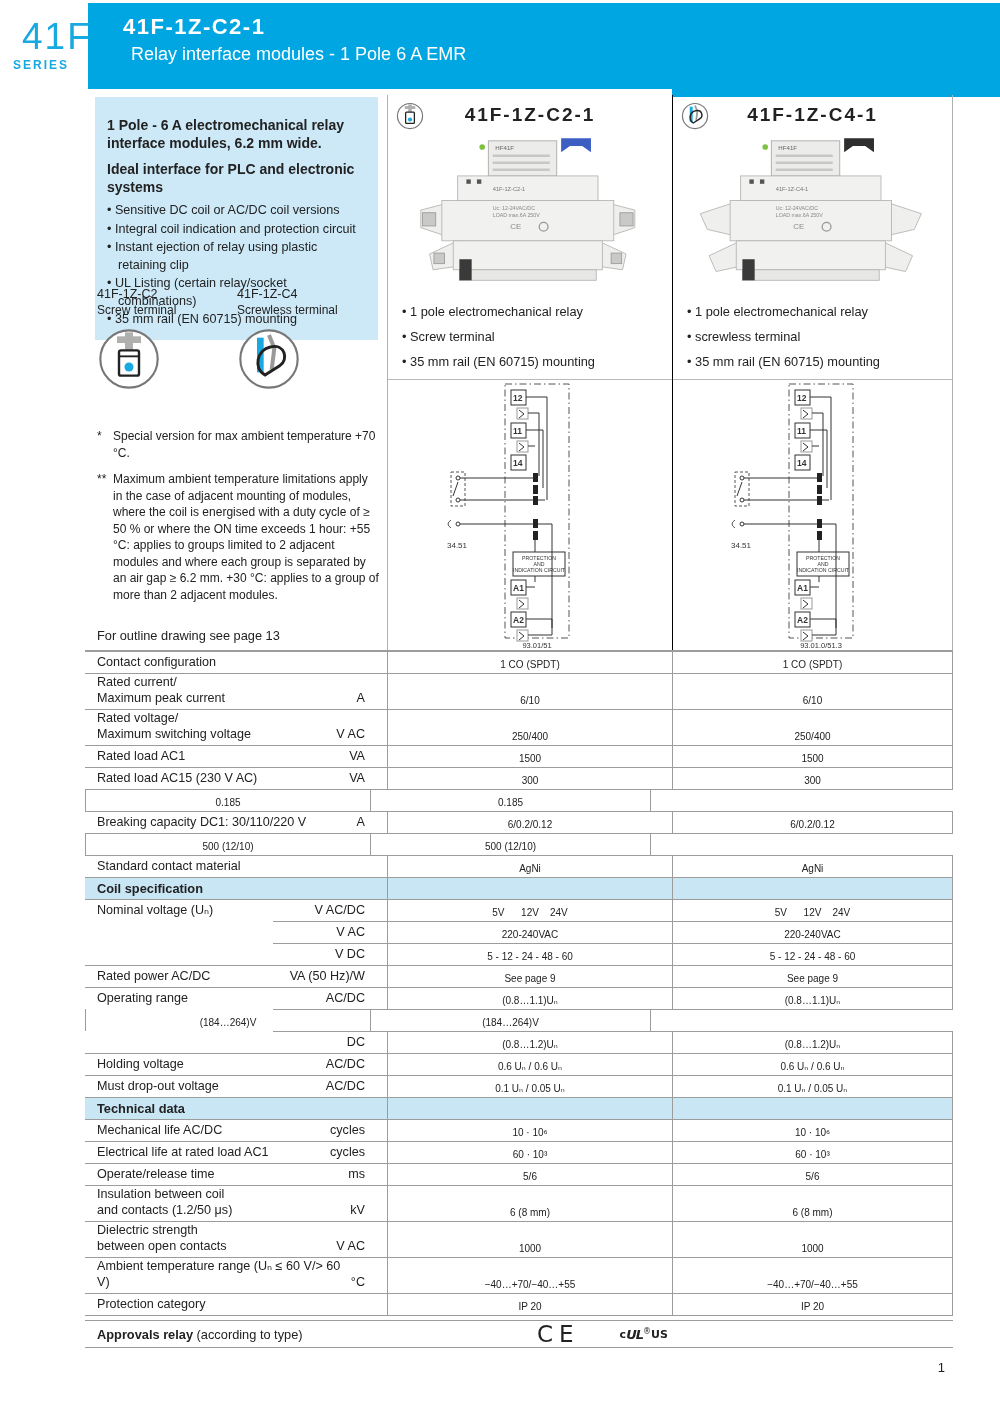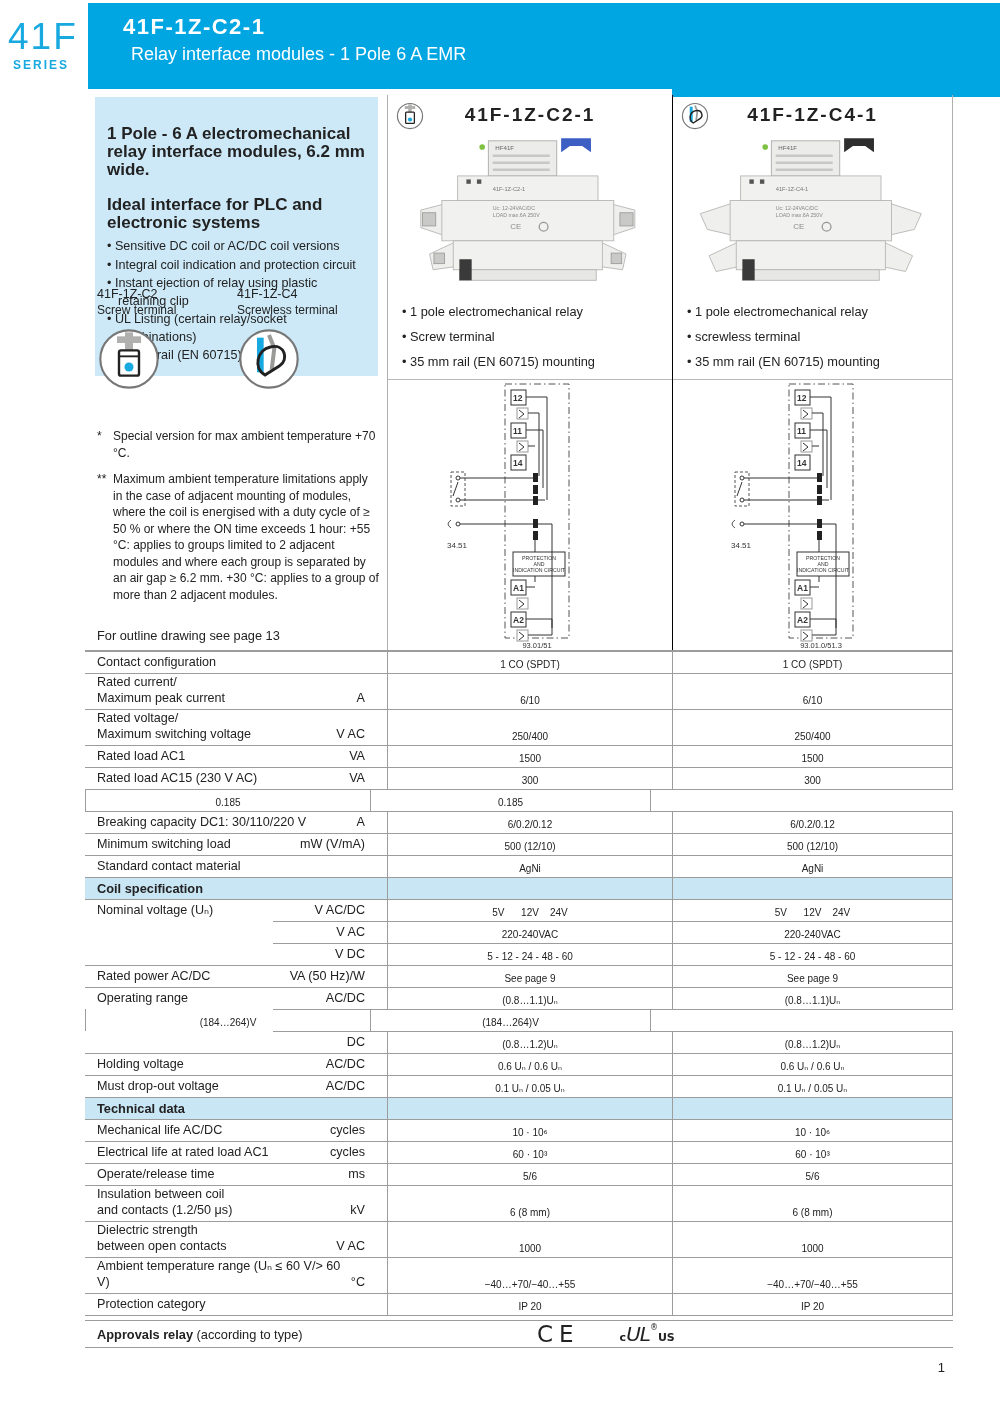--- a/index.html
+++ b/index.html
@@ -1,34 +1,34 @@
 <!DOCTYPE html>
 <html><head>
 <meta charset="utf-8">
 <style>
   html,body{margin:0;padding:0;background:#fff;}
   body{width:1000px;height:1414px;position:relative;font-family:"Liberation Sans","DejaVu Sans",sans-serif;color:#222;}
 
   
   .hdr-band{position:absolute;left:88px;top:3px;right:0;height:86px;background:#00a6e2;}
   .hdr-understrip{position:absolute;left:672px;top:89px;width:328px;height:8px;background:#00a6e2;}
-  .series-big{position:absolute;left:8px;top:16px;font-size:37px;color:#18a9e0;letter-spacing:2px;}
+  .series-big{position:absolute;left:22px;top:16px;font-size:37px;color:#18a9e0;letter-spacing:2px;}
   .series-small{position:absolute;left:13px;top:58px;font-size:12px;font-weight:bold;color:#18a9e0;letter-spacing:2px;}
   .hdr-title{position:absolute;left:123px;top:14px;color:#fff;font-size:22px;font-weight:bold;letter-spacing:1.5px;}
   .hdr-sub{position:absolute;left:131px;top:44px;color:#fff;font-size:18px;}
 
   
   .upper{position:absolute;left:85px;top:95px;width:868px;height:555px;}
   .ucol{position:absolute;top:0;height:555px;box-sizing:border-box;}
   .col-left{left:0;width:302px;}
   .col-p1{left:302px;width:285px;border-left:1px solid #b0b0b0;}
   .col-p2{left:587px;width:281px;border-left:1px solid #000000;border-right:1px solid #b0b0b0;}
 
   .infobox{position:absolute;left:10px;top:2px;width:283px;box-sizing:border-box;background:#cde9f7;padding:11px 10px 10px 12px;}
-  .infobox .h{font-weight:bold;font-size:17px;line-height:18px;margin:17px 0 8px 0;}
+  .infobox .h{font-weight:bold;font-size:14px;line-height:18px;margin:8px 0 8px 0;}
   .infobox ul{margin:6px 0 0 0;padding:0;list-style:none;}
   .infobox li{font-size:12.6px;line-height:17.5px;padding-left:11px;text-indent:-11px;margin-bottom:1px;}
   .infobox li:before{content:"• ";}
 
   .variants{position:absolute;left:12px;top:192px;width:285px;}
   .variant{position:absolute;top:0;width:138px;}
   .variant .code{font-size:12.5px;}
   .variant .term{font-size:12px;margin-top:2px;}
   .variant .circ{margin-top:10px;}
 
@@ -64,21 +64,21 @@
   .t-val.c2{width:281px;border-right:1px solid #9c9c9c;}
   .t-bottom{border-top:1px solid #9c9c9c;height:0;}
 
   .approvals{display:flex;margin-top:4px;border-top:1px solid #9c9c9c;border-bottom:1px solid #9c9c9c;min-height:26px;align-items:center;}
   .ap-label{width:302px;box-sizing:border-box;padding-left:12px;font-size:12.8px;}
   .ap-label b{font-weight:bold;}
   .ap-marks{display:flex;align-items:center;gap:40px;padding-left:150px;}
   .ce{font-size:23px;letter-spacing:6px;font-family:"DejaVu Sans",sans-serif;}
   .ulmark{font-family:"DejaVu Sans",sans-serif;display:inline-flex;align-items:flex-end;line-height:1;}
   .ul-c{font-size:11px;font-weight:bold;margin-bottom:1px;}
-  .ul-ul{font-size:20px;font-weight:normal;font-style:italic;letter-spacing:-1px;}
+  .ul-ul{font-size:13px;font-weight:bold;font-style:italic;letter-spacing:-1px;}
   .ul-r{font-size:8px;align-self:flex-start;}
   .ul-us{font-size:11px;font-weight:bold;margin-bottom:1px;}
 
   .pagenum{position:absolute;right:55px;top:1360px;font-size:13px;}
 
   svg text{font-family:"Liberation Sans","DejaVu Sans",sans-serif;}
 </style>
 </head>
 <body>
 
@@ -428,26 +428,20 @@
         <div class="t-label">
           <div class="t-ltext">
             <div>Breaking capacity DC1: 30/110/220 V</div>
           </div>
           <div class="t-unit">A</div>
         </div>
         <div class="t-val c1">6/0.2/0.12</div>
         <div class="t-val c2">6/0.2/0.12</div>
       </div>
       <div class="t-row">
-        <div class="t-label">
-          <div class="t-ltext">
-            <div>Minimum switching load</div>
-          </div>
-          <div class="t-unit">mW (V/mA)</div>
-        </div>
         <div class="t-val c1">500 (12/10)</div>
         <div class="t-val c2">500 (12/10)</div>
       </div>
       <div class="t-row">
         <div class="t-label">
           <div class="t-ltext">
             <div>Standard contact material</div>
           </div>
           <div class="t-unit"></div>
         </div>

